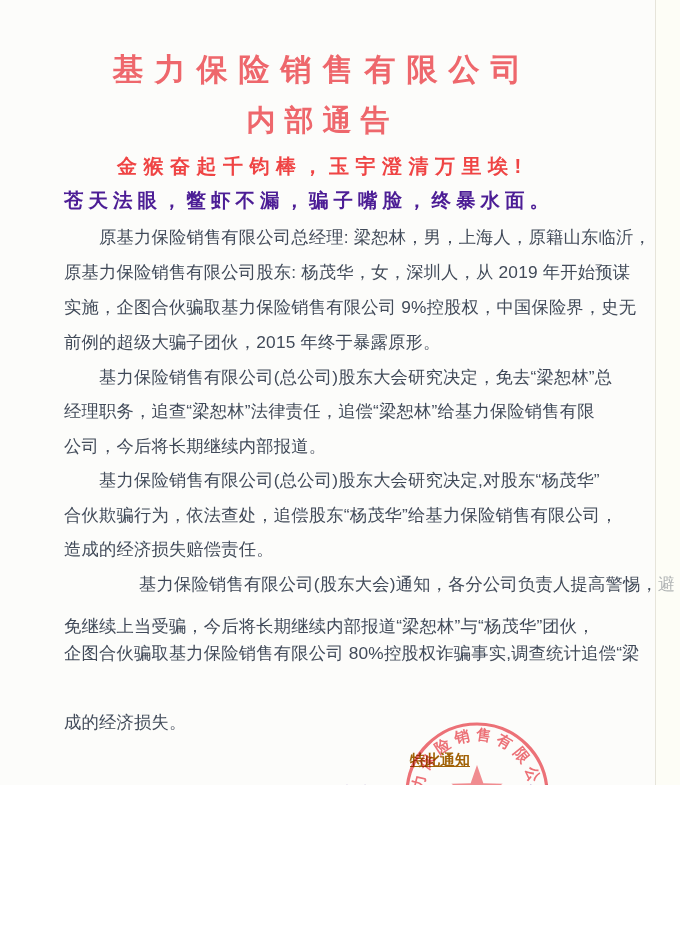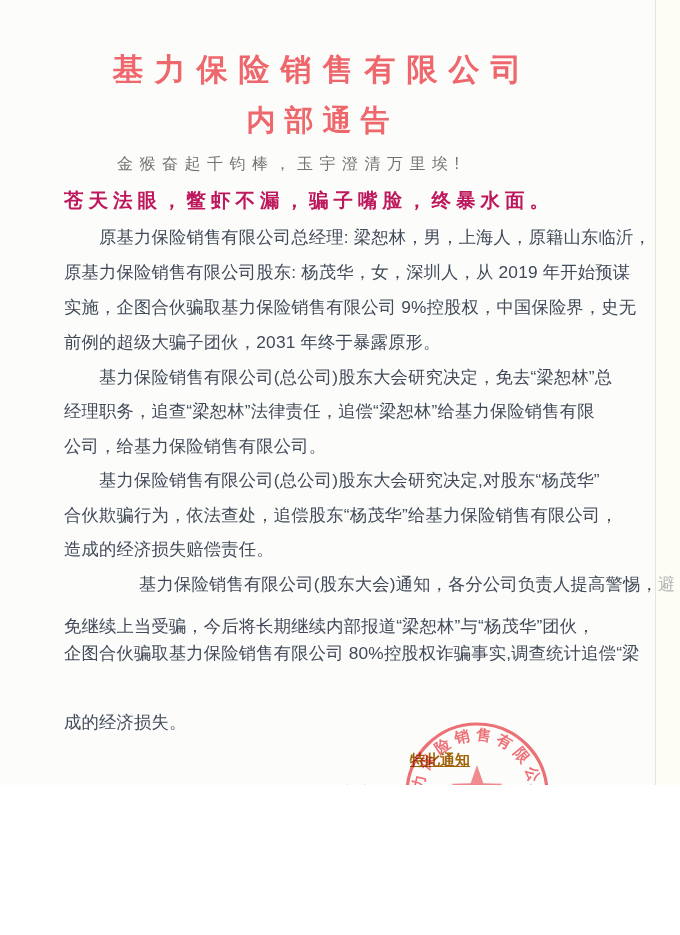--- a/index.html
+++ b/index.html
@@ -13,22 +13,22 @@
   }
   .line{position:absolute;white-space:pre;line-height:1;}
   .title1{
     left:0;top:54px;width:645px;text-align:center;
     font-size:31px;font-weight:bold;letter-spacing:11px;color:#ee676c;
   }
   .title2{
     left:0;top:106px;width:645px;text-align:center;
     font-size:29px;font-weight:bold;letter-spacing:9px;color:#ee676c;
   }
-  .epi1{left:117px;top:156px;font-size:16px;font-weight:normal;letter-spacing:6.5px;color:#737373;}
-  .epi2{left:64px;top:191px;font-size:19.5px;font-weight:bold;letter-spacing:5px;color:#be185d;}
+  .epi1{left:117px;top:156px;font-size:20px;font-weight:bold;letter-spacing:6.5px;color:#ef4444;}
+  .epi2{left:64px;top:191px;font-size:19.5px;font-weight:bold;letter-spacing:5px;color:#4c1d95;}
   .bl{font-size:17.3px;letter-spacing:0.2px;color:#414a59;}
   .sig{font-size:16px;color:#4c1d95;}
   .closing{font-weight:bold;font-size:15px;color:#a16207;text-decoration:underline;}
   
   .seal-round{
     position:absolute;left:402px;top:719px;width:150px;height:150px;
     mix-blend-mode:multiply;opacity:0.88;pointer-events:none;
   }
   .seal-square{
     position:absolute;left:557px;top:797px;width:59px;height:60px;
@@ -71,24 +71,24 @@
 
   <div class="line title1">基力保险销售有限公司</div>
   <div class="line title2">内部通告</div>
 
   <div class="line epi1">金猴奋起千钧棒，玉宇澄清万里埃!</div>
   <div class="line epi2">苍天法眼，鳖虾不漏，骗子嘴脸，终暴水面。</div>
 
   <div class="line bl" style="left:99px;top:229px;">原基力保险销售有限公司总经理: 梁恕林，男，上海人，原籍山东临沂，</div>
   <div class="line bl" style="left:64px;top:264px;">原基力保险销售有限公司股东: 杨茂华，女，深圳人，从 2019 年开始预谋</div>
   <div class="line bl" style="left:64px;top:299px;">实施，企图合伙骗取基力保险销售有限公司 9%控股权，中国保险界，史无</div>
-  <div class="line bl" style="left:64px;top:334px;">前例的超级大骗子团伙，2031 年终于暴露原形。</div>
+  <div class="line bl" style="left:64px;top:334px;">前例的超级大骗子团伙，2015 年终于暴露原形。</div>
   <div class="line bl" style="left:99px;top:369px;">基力保险销售有限公司(总公司)股东大会研究决定，免去“梁恕林”总</div>
   <div class="line bl" style="left:64px;top:403px;">经理职务，追查“梁恕林”法律责任，追偿“梁恕林”给基力保险销售有限</div>
-  <div class="line bl" style="left:64px;top:438px;">公司，给基力保险销售有限公司。</div>
+  <div class="line bl" style="left:64px;top:438px;">公司，今后将长期继续内部报道。</div>
   <div class="line bl" style="left:99px;top:472px;">基力保险销售有限公司(总公司)股东大会研究决定,对股东“杨茂华”</div>
   <div class="line bl" style="left:64px;top:507px;">合伙欺骗行为，依法查处，追偿股东“杨茂华”给基力保险销售有限公司，</div>
   <div class="line bl" style="left:64px;top:541px;">造成的经济损失赔偿责任。</div>
   <div class="line bl" style="left:99px;top:576px;margin-left:40px;">基力保险销售有限公司(股东大会)通知，各分公司负责人提高警惕，避</div>
   <div class="line bl" style="left:64px;top:610px;margin-top:8px;">免继续上当受骗，今后将长期继续内部报道“梁恕林”与“杨茂华”团伙，</div>
   <div class="line bl" style="left:64px;top:645px;">企图合伙骗取基力保险销售有限公司 80%控股权诈骗事实,调查统计追偿“梁</div>
   <div class="line bl" style="left:64px;top:714px;">成的经济损失。</div>
 
   <div class="line sig closing" style="left:410px;top:752px;">特此通知</div>
   <div class="line sig" style="left:342px;top:785px;">基力保险销售有限公司(股东大会)</div>

